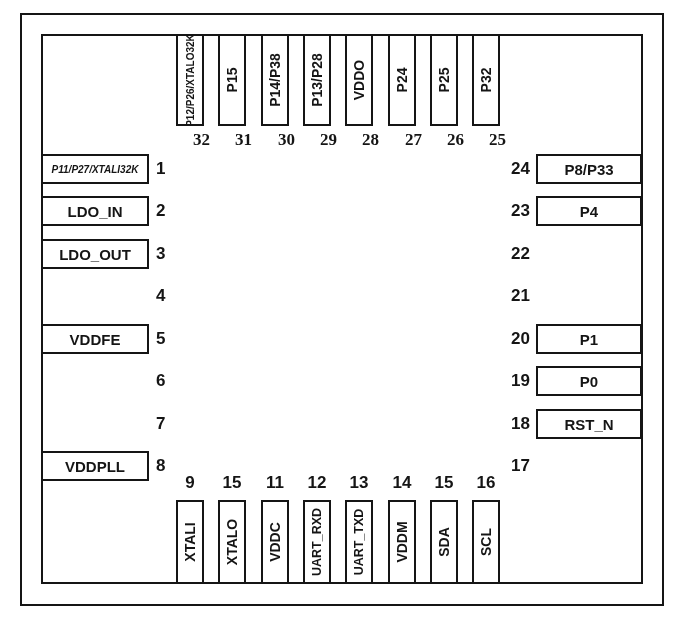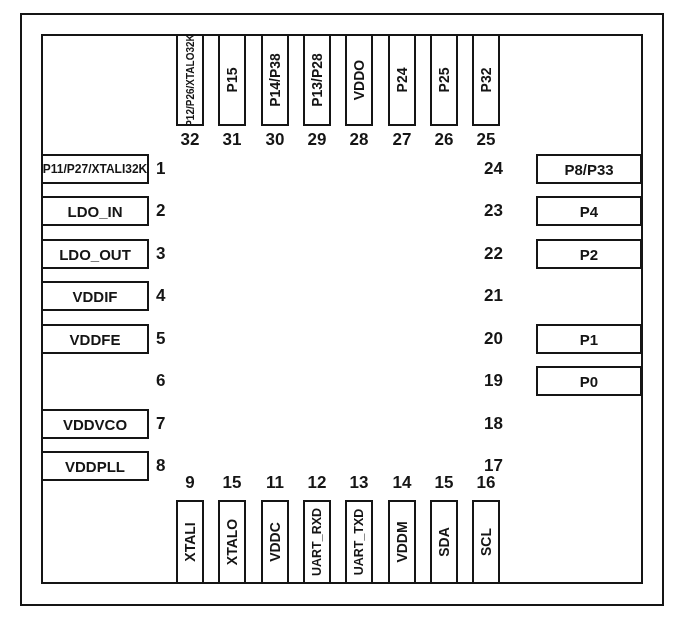--- a/index.html
+++ b/index.html
@@ -13,27 +13,27 @@
     border:2.5px solid #151515;box-sizing:border-box;background:#ffffff;}
   .pbox{position:absolute;box-sizing:border-box;border:2.5px solid #151515;background:#ffffff;
     display:flex;align-items:center;justify-content:center;}
   .pbox-h{width:108px;height:30px;left:41px;}
   .pbox-r{width:106px;height:30px;left:536px;}
   .pbox-v{width:28px;}
   .pbox-t{top:34px;height:92px;}
   .pbox-b{top:500px;height:84px;}
   .plabel{font-weight:bold;font-size:15px;white-space:nowrap;letter-spacing:0;}
   .plabel-v{transform:rotate(-90deg);font-size:14px;}
-  .plabel-tiny{font-size:12px;}
+  .plabel-tiny{font-size:10px;font-style:italic;}
   .plabel-vtiny{font-size:10px;}
   .plabel-vmid{font-size:12.5px;}
   .pnum{position:absolute;font-weight:bold;font-size:17px;}
   .pnum-l{left:156px;width:30px;height:30px;line-height:30px;text-align:left;}
-  .pnum-r{left:484px;width:34px;height:30px;line-height:30px;text-align:left;}
-  .pnum-t{top:130px;width:40px;height:20px;line-height:20px;text-align:center;}
+  .pnum-r{left:496px;width:34px;height:30px;line-height:30px;text-align:right;}
+  .pnum-t{top:130px;width:40px;height:20px;line-height:20px;text-align:right;font-family:Liberation Serif, serif;}
   .pnum-b{top:473px;width:40px;height:20px;line-height:20px;text-align:center;}
 </style>
 </head>
 <body>
 
 <div class="canvas">
   <div class="outer-frame"></div>
   <div class="chip-body"></div>
 
   <div class="pbox pbox-h" style="top:154px">
@@ -41,32 +41,26 @@
     </div>
   <div class="pnum pnum-l" style="top:154px">1</div>
   <div class="pbox pbox-h" style="top:196px">
       <span class="plabel">LDO_IN</span>
     </div>
   <div class="pnum pnum-l" style="top:196px">2</div>
   <div class="pbox pbox-h" style="top:239px">
       <span class="plabel">LDO_OUT</span>
     </div>
   <div class="pnum pnum-l" style="top:239px">3</div>
-  <div class="pbox pbox-h" style="top:281px">
-      <span class="plabel">VDDIF</span>
-    </div>
   <div class="pnum pnum-l" style="top:281px">4</div>
   <div class="pbox pbox-h" style="top:324px">
       <span class="plabel">VDDFE</span>
     </div>
   <div class="pnum pnum-l" style="top:324px">5</div>
   <div class="pnum pnum-l" style="top:366px">6</div>
-  <div class="pbox pbox-h" style="top:409px">
-      <span class="plabel">VDDVCO</span>
-    </div>
   <div class="pnum pnum-l" style="top:409px">7</div>
   <div class="pbox pbox-h" style="top:451px">
       <span class="plabel">VDDPLL</span>
     </div>
   <div class="pnum pnum-l" style="top:451px">8</div>
 
   <div class="pbox pbox-v pbox-t" style="left:176px">
       <span class="plabel plabel-v plabel-vtiny">P12/P26/XTALO32K</span>
     </div>
   <div class="pnum pnum-t" style="left:170px">32</div>
@@ -100,33 +94,33 @@
   <div class="pnum pnum-t" style="left:466px">25</div>
 
   <div class="pbox pbox-r" style="top:154px">
       <span class="plabel">P8/P33</span>
     </div>
   <div class="pnum pnum-r" style="top:154px">24</div>
   <div class="pbox pbox-r" style="top:196px">
       <span class="plabel">P4</span>
     </div>
   <div class="pnum pnum-r" style="top:196px">23</div>
-  <div class="pbox pbox-r" style="top:239px">
-      <span class="plabel">P2</span>
-    </div>
   <div class="pnum pnum-r" style="top:239px">22</div>
   <div class="pnum pnum-r" style="top:281px">21</div>
   <div class="pbox pbox-r" style="top:324px">
       <span class="plabel">P1</span>
     </div>
   <div class="pnum pnum-r" style="top:324px">20</div>
   <div class="pbox pbox-r" style="top:366px">
       <span class="plabel">P0</span>
     </div>
   <div class="pnum pnum-r" style="top:366px">19</div>
+  <div class="pbox pbox-r" style="top:409px">
+      <span class="plabel">RST_N</span>
+    </div>
   <div class="pnum pnum-r" style="top:409px">18</div>
   <div class="pnum pnum-r" style="top:451px">17</div>
 
   <div class="pbox pbox-v pbox-b" style="left:176px">
       <span class="plabel plabel-v">XTALI</span>
     </div>
   <div class="pnum pnum-b" style="left:170px">9</div>
   <div class="pbox pbox-v pbox-b" style="left:218px">
       <span class="plabel plabel-v">XTALO</span>
     </div>

